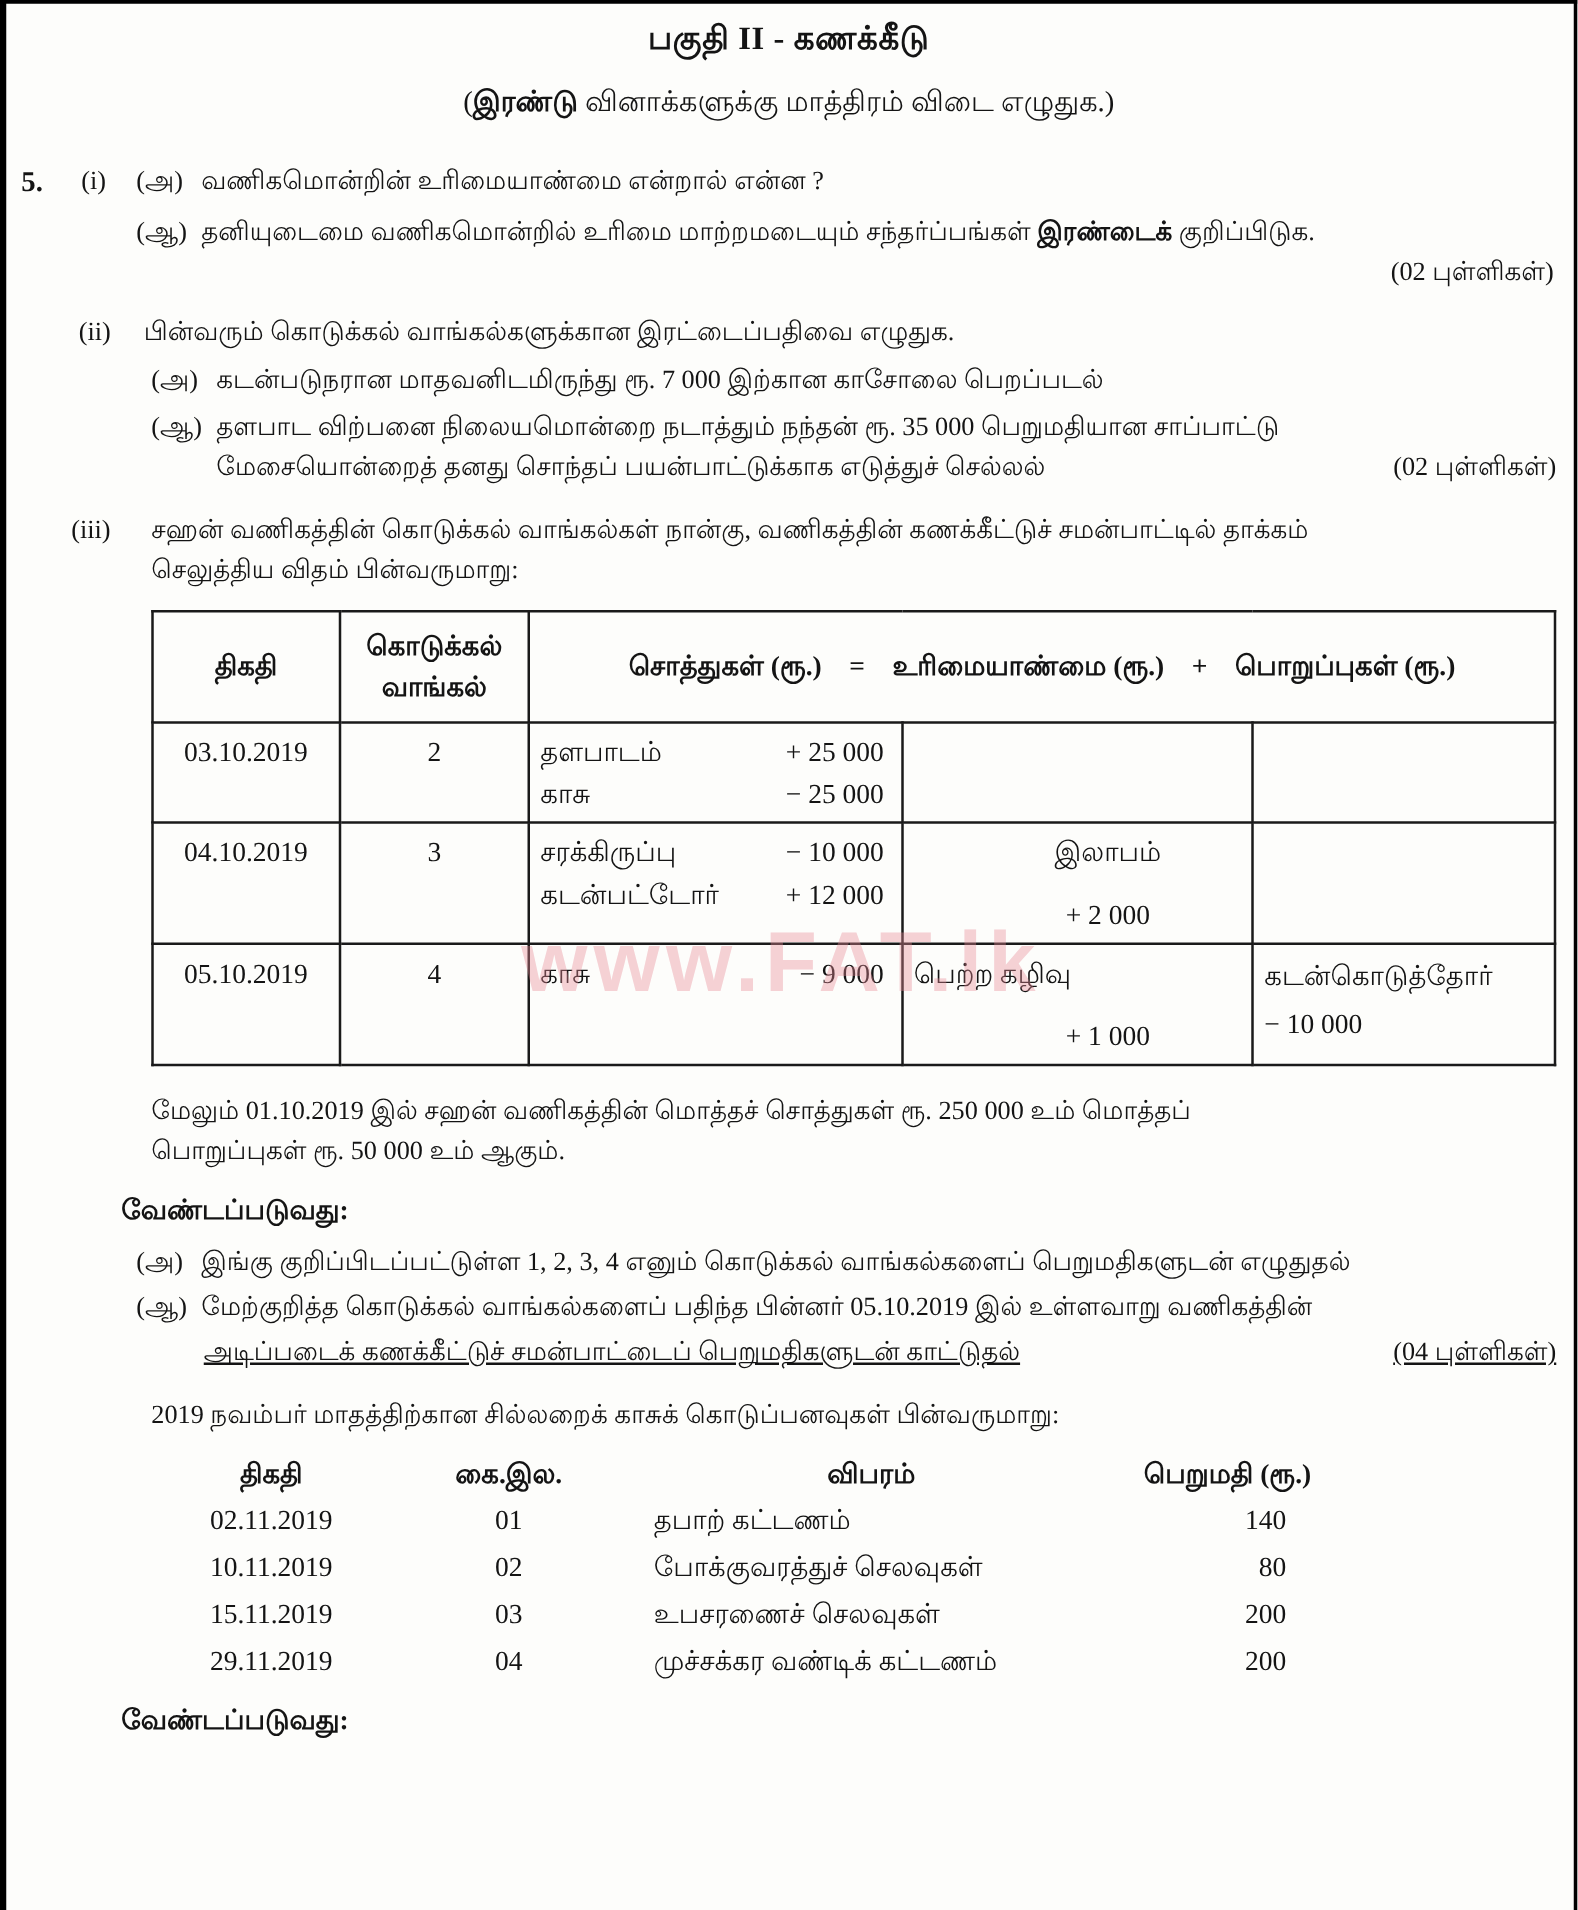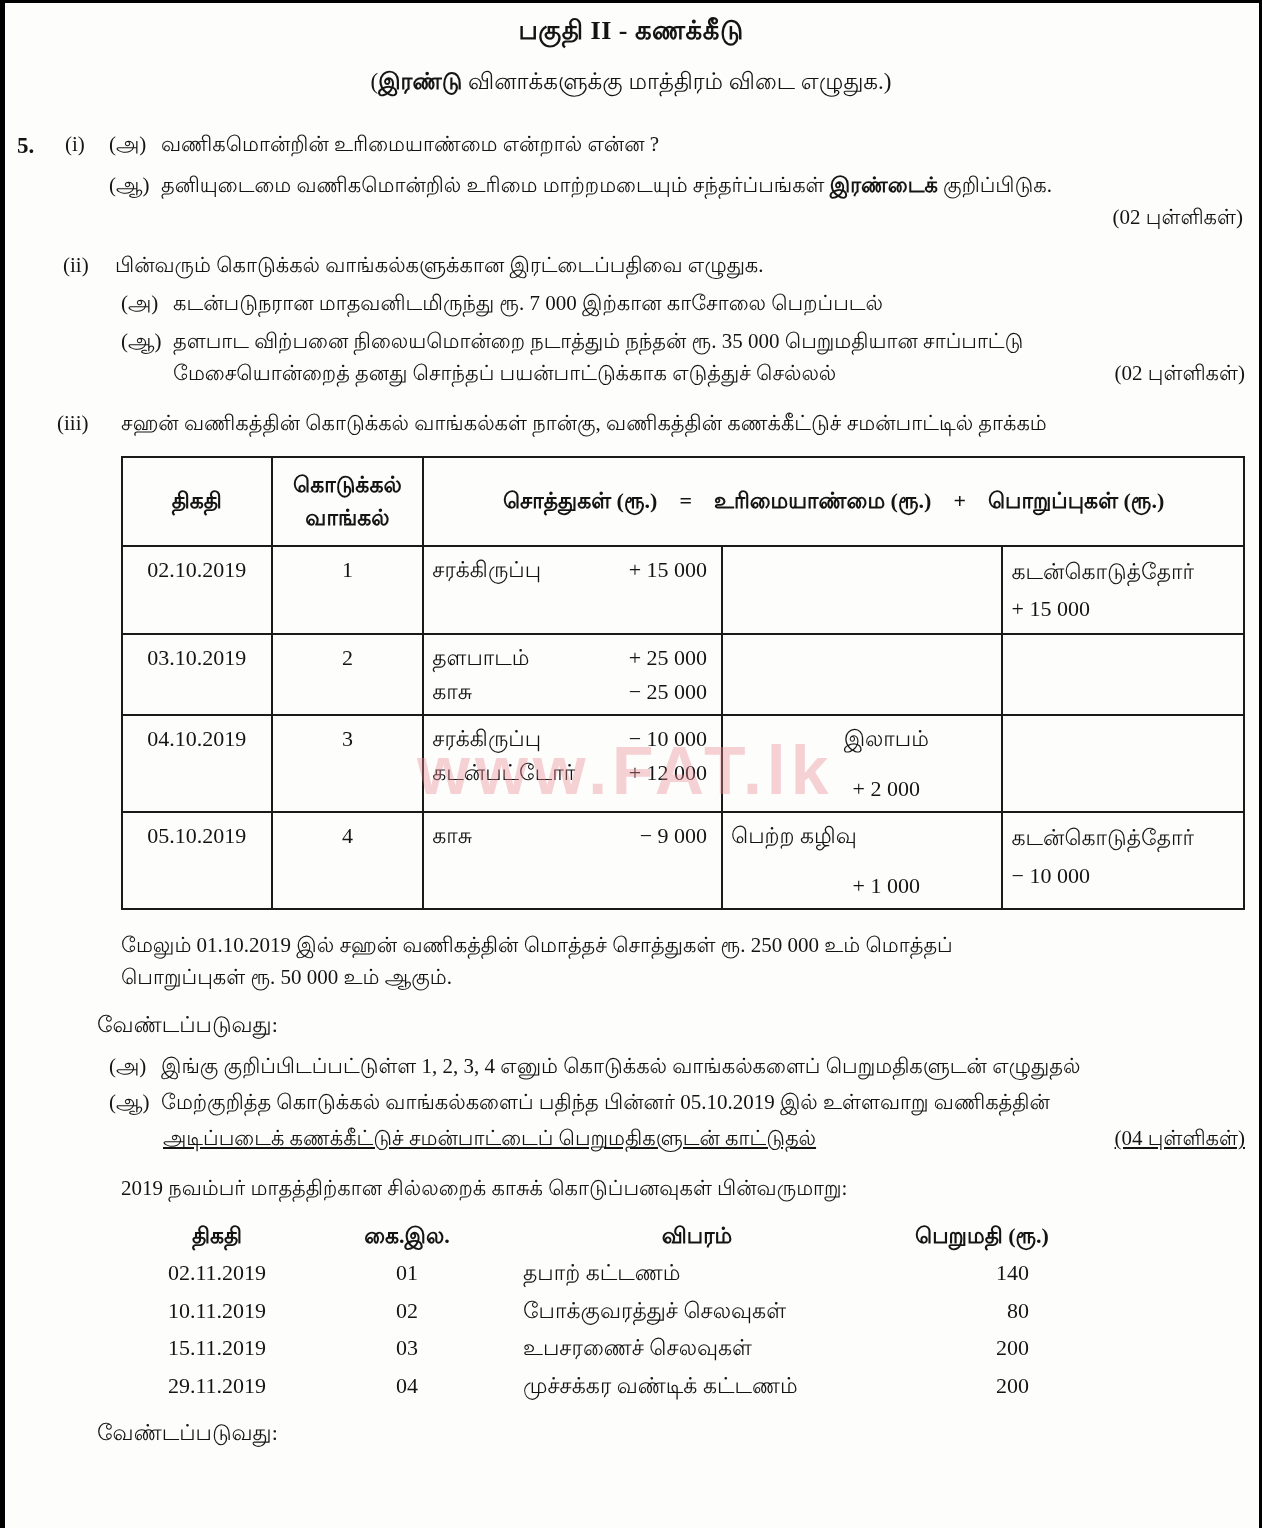--- a/index.html
+++ b/index.html
@@ -60,21 +60,21 @@
   td.c-date,td.c-txn{text-align:center;vertical-align:middle;}
   td.c-txn{font-size:24px;}
   .eq-head{display:flex;justify-content:center;align-items:center;gap:22px;flex-wrap:nowrap;}
   .aline{display:flex;justify-content:space-between;gap:8px;padding-right:6px;}
   .r1{height:80px;} .r2{height:78px;} .r3{height:92px;} .r4{height:80px;}
   .eq-center{text-align:center;margin-left:48px;}
   .eq-gap{margin-top:16px;}
   .liab-cell div{line-height:1.7;}
   
   .after-table{margin:20px 2px 0 104px;}
-  .req-title{margin:14px 0 0 80px;font-weight:normal;font-size:22px;}
+  .req-title{margin:14px 0 0 80px;font-weight:bold;font-size:22px;}
   .req-items{margin-left:92px;margin-top:10px;}
   .req-items .flexline{margin-top:4px;}
   .req-cont{margin-left:146px;text-decoration:underline;}
   .sec-iv{margin-left:40px;margin-top:18px;}
   .iv-cont{margin-left:64px;}
   
   .petty{margin:14px 0 0 100px;display:grid;grid-template-columns:200px 180px 400px 170px;row-gap:4px;font-size:22px;}
   .petty .h{font-weight:bold;text-align:center;}
   .petty .c{text-align:center;}
   .petty .l{text-align:left;padding-left:26px;}
@@ -131,20 +131,21 @@
         <span class="grow">மேசையொன்றைத் தனது சொந்தப் பயன்பாட்டுக்காக எடுத்துச் செல்லல்</span>
         <span>(02 புள்ளிகள்)</span>
       </div>
     </div>
 
     <div class="sec sec-iii">
       <div class="flexline">
         <span class="lbl iiilbl">(iii)</span>
         <span class="grow">சஹன் வணிகத்தின் கொடுக்கல் வாங்கல்கள் நான்கு, வணிகத்தின் கணக்கீட்டுச் சமன்பாட்டில் தாக்கம்</span>
       </div>
+      <div style="margin-left:64px;">செலுத்திய விதம் பின்வருமாறு:</div>
     </div>
 
     <table class="acct">
       <colgroup>
         <col class="col-date">
           <col class="col-txn">
           <col class="col-assets">
           <col class="col-equity">
           <col class="col-liab">
       </colgroup>
@@ -158,35 +159,20 @@
         <th colspan="3">
           <div class="eq-head">
             <span>சொத்துகள் (ரூ.)</span>
             <span>=</span>
             <span>உரிமையாண்மை (ரூ.)</span>
             <span>+</span>
             <span>பொறுப்புகள் (ரூ.)</span>
           </div>
         </th>
       </tr>
-      <tr class="r1">
-        <td class="c-date">02.10.2019</td>
-        <td class="c-txn">1</td>
-        <td>
-          <div class="aline">
-                <span>சரக்கிருப்பு</span>
-                <span>+ 15 000</span>
-              </div>
-        </td>
-        <td></td>
-        <td class="liab-cell">
-          <div>கடன்கொடுத்தோர்</div>
-          <div>+ 15 000</div>
-        </td>
-      </tr>
       <tr class="r2">
         <td class="c-date">03.10.2019</td>
         <td class="c-txn">2</td>
         <td>
           <div class="aline">
                 <span>தளபாடம்</span>
                 <span>+ 25 000</span>
               </div>
           <div class="aline">
                 <span>காசு</span>

